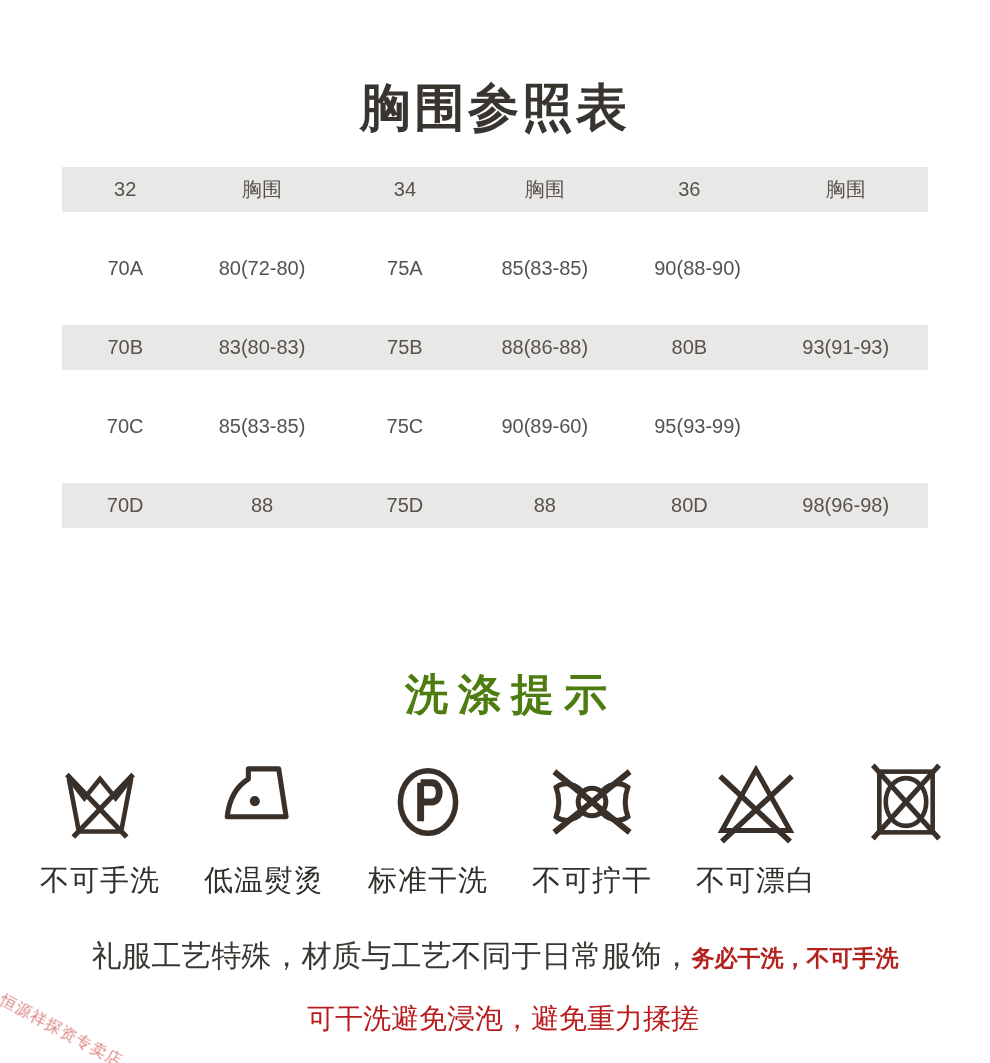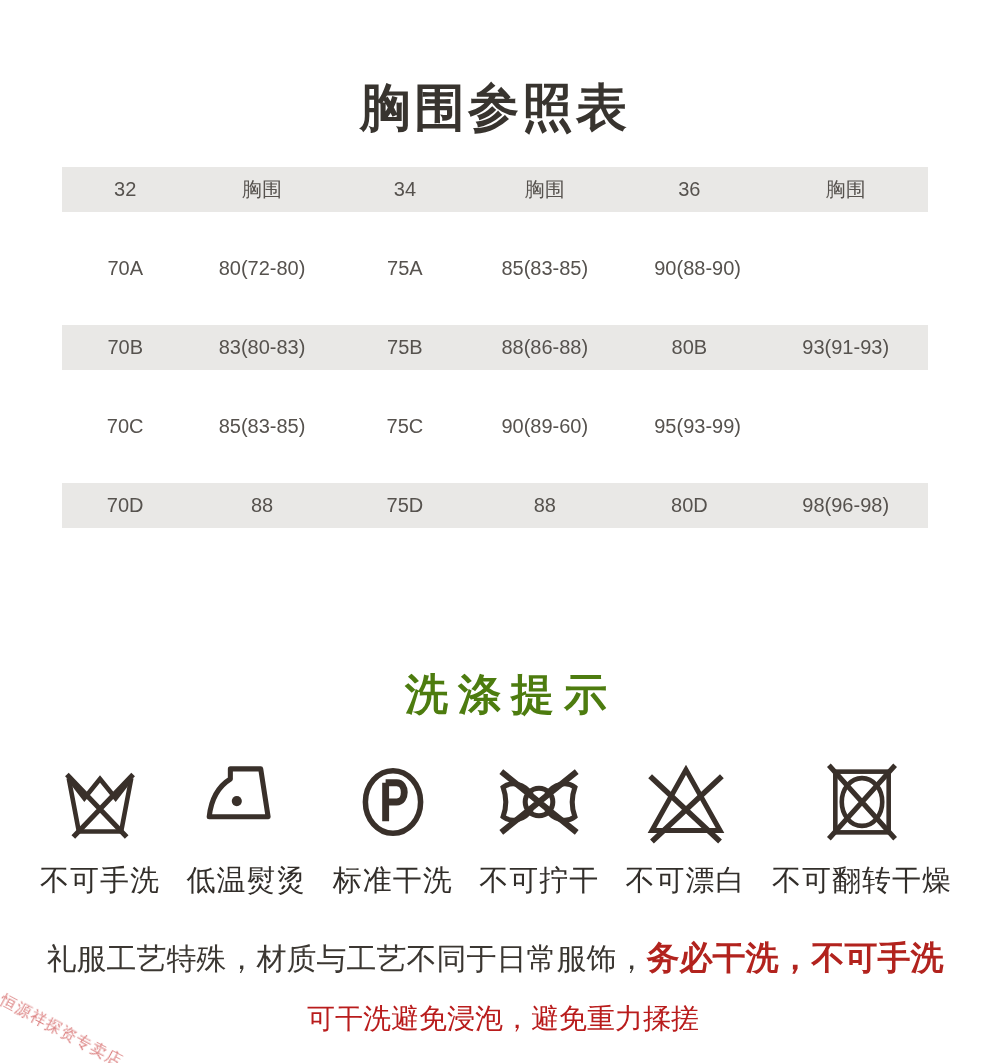--- a/index.html
+++ b/index.html
@@ -36,21 +36,21 @@
   .care-item svg{width:92px;height:92px;color:#39302a;}
   .care-label{
     margin-top:13px;font-size:29px;color:#322e2a;letter-spacing:1px;
     font-weight:500;white-space:nowrap;
   }
   
   .notice-line1{
     position:absolute;top:936px;left:0;width:100%;margin:0;text-align:center;
     font-size:30px;color:#3b3732;white-space:nowrap;
   }
-  .notice-line1 .red{color:#b2231e;font-weight:700;font-size:33px;}
+  .notice-line1 .red{color:#b2231e;font-weight:700;font-size:23px;}
   .notice-line2{
     position:absolute;top:992px;left:0;width:100%;margin:8px;text-align:center;
     font-size:28px;color:#b91c1c;
   }
   
   .watermark{
     position:absolute;left:6px;top:990px;
     transform:rotate(28deg);transform-origin:0 0;
     font-size:16px;letter-spacing:1px;white-space:nowrap;
     color:rgba(214,108,108,0.85);filter:blur(0.4px);
@@ -150,21 +150,20 @@
       </svg>
       <div class="care-label">不可漂白</div>
     </div>
 
     <div class="care-item">
       <svg viewBox="0 0 100 100" fill="none" stroke="currentColor" stroke-width="5">
         <rect x="21" y="17" width="58" height="66"></rect>
         <ellipse cx="50" cy="50" rx="22" ry="26"></ellipse>
         <path d="M14,10 L86,90 M86,10 L14,90" stroke-width="5.5"></path>
       </svg>
-      <div class="care-label">不可翻转干燥</div>
     </div>
 
   </div>
 
   <p class="notice-line1 serif">
     <span>礼服工艺特殊，材质与工艺不同于日常服饰，</span><span class="red">务必干洗，不可手洗</span>
   </p>
   <p class="notice-line2 serif">可干洗避免浸泡，避免重力揉搓</p>
 
   <div class="watermark">恒源祥探资专卖店</div>

